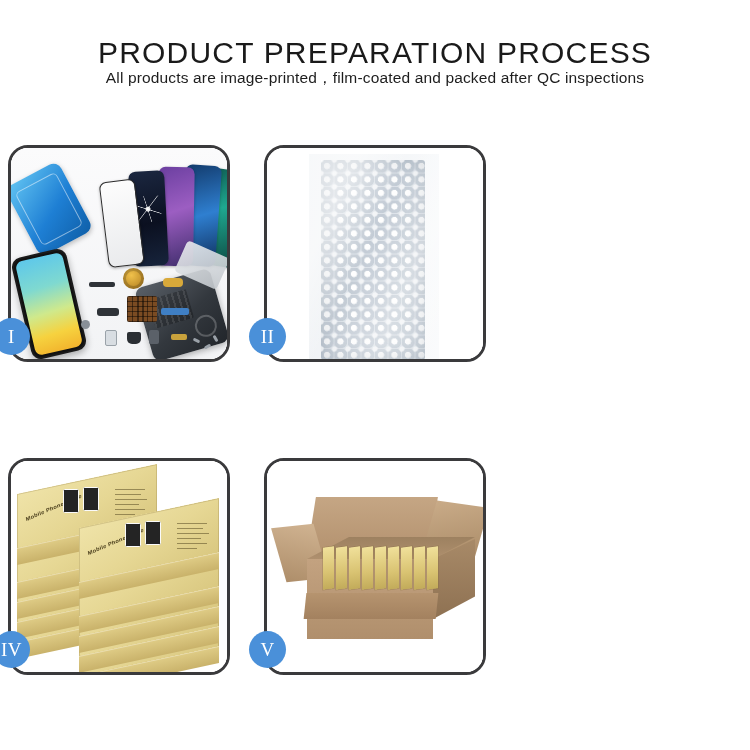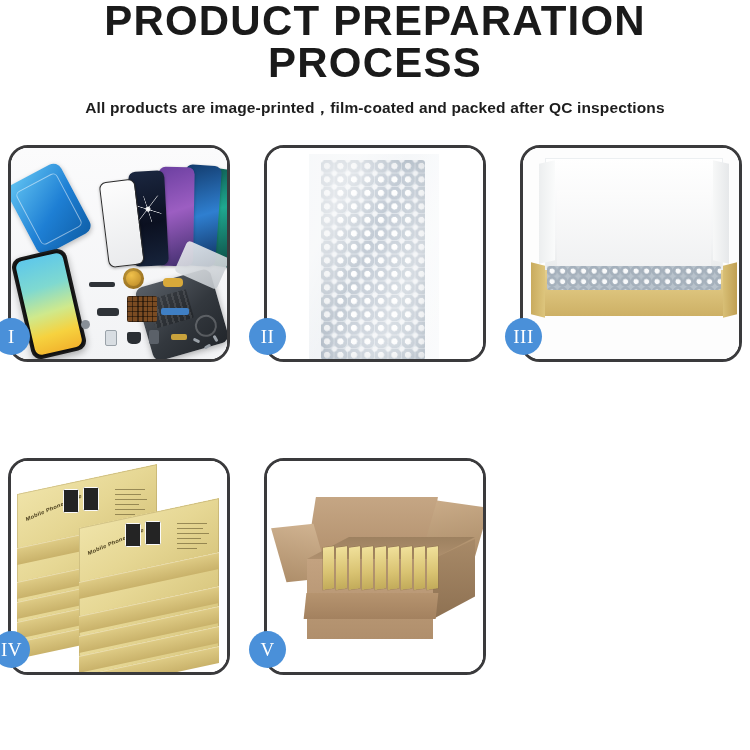--- a/index.html
+++ b/index.html
@@ -8,27 +8,28 @@
     background: #ffffff;
     font-family: "Liberation Sans", sans-serif;
     overflow: hidden;
   }
   .page { position: relative; width: 750px; height: 750px; background: #fff; }
 
   
   .header { position: absolute; top: 0; left: 0; width: 750px; text-align: center; }
   .title {
     font-family: "Liberation Sans", sans-serif;
-    font-size: 42px; font-weight: 700; color: #1a1a1a;
+    font-size: 30px; font-weight: 400; color: #1a1a1a;
     letter-spacing: 1.2px; line-height: 1;
+    margin-top: 38px;
   }
   .subtitle {
     font-family: "Liberation Sans", sans-serif;
-    font-size: 15.5px; font-weight: 700; color: #1d1d1d;
-    letter-spacing: .15px; margin-top: 14px;
+    font-size: 15.5px; font-weight: 400; color: #1d1d1d;
+    letter-spacing: .15px; margin-top: 0;
   }
 
   
   .grid { position: absolute; top: 145px; left: 8px; width: 734px; }
   .row { position: relative; height: 217px; }
   .row + .row { margin-top: 96px; }
 
   .panel {
     position: absolute; top: 0; width: 222px; height: 217px;
     border: 3px solid #3a3a3c;
@@ -382,30 +383,20 @@
       <div class="panel c1">
         <div class="stage">
           <div class="p2bg"></div>
           <div class="wrapsheet"></div>
           <div class="bubbles"></div>
           <div class="wrapshine"></div>
         </div>
         <div class="badge">II</div>
       </div>
 
-      <div class="panel c2">
-        <div class="stage">
-          <div class="p3bg"></div>
-          <div class="lid"></div>
-          <div class="foam"></div>
-          <div class="traybub"></div>
-          <div class="tray"></div>
-        </div>
-        <div class="badge">III</div>
-      </div>
 
     </div>
 
     <div class="row">
 
       <div class="panel c0">
         <div class="stage">
           <div class="p4bg"></div>
 
           <div class="kbox" style="left:6px; top:112px;">

